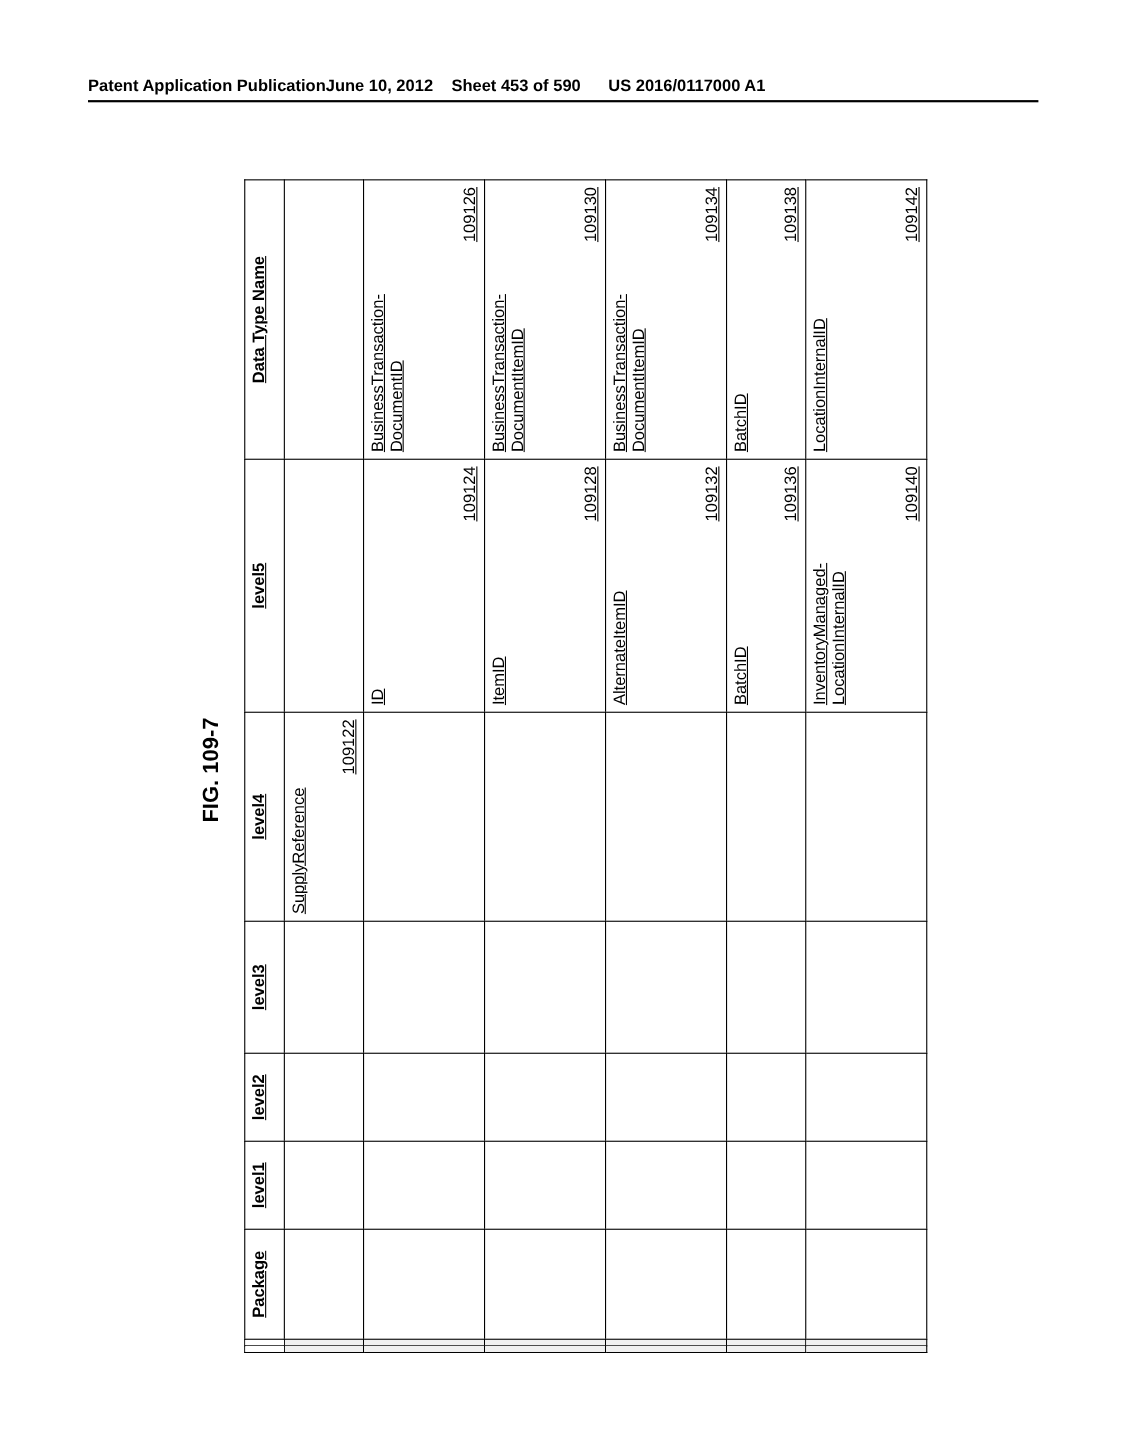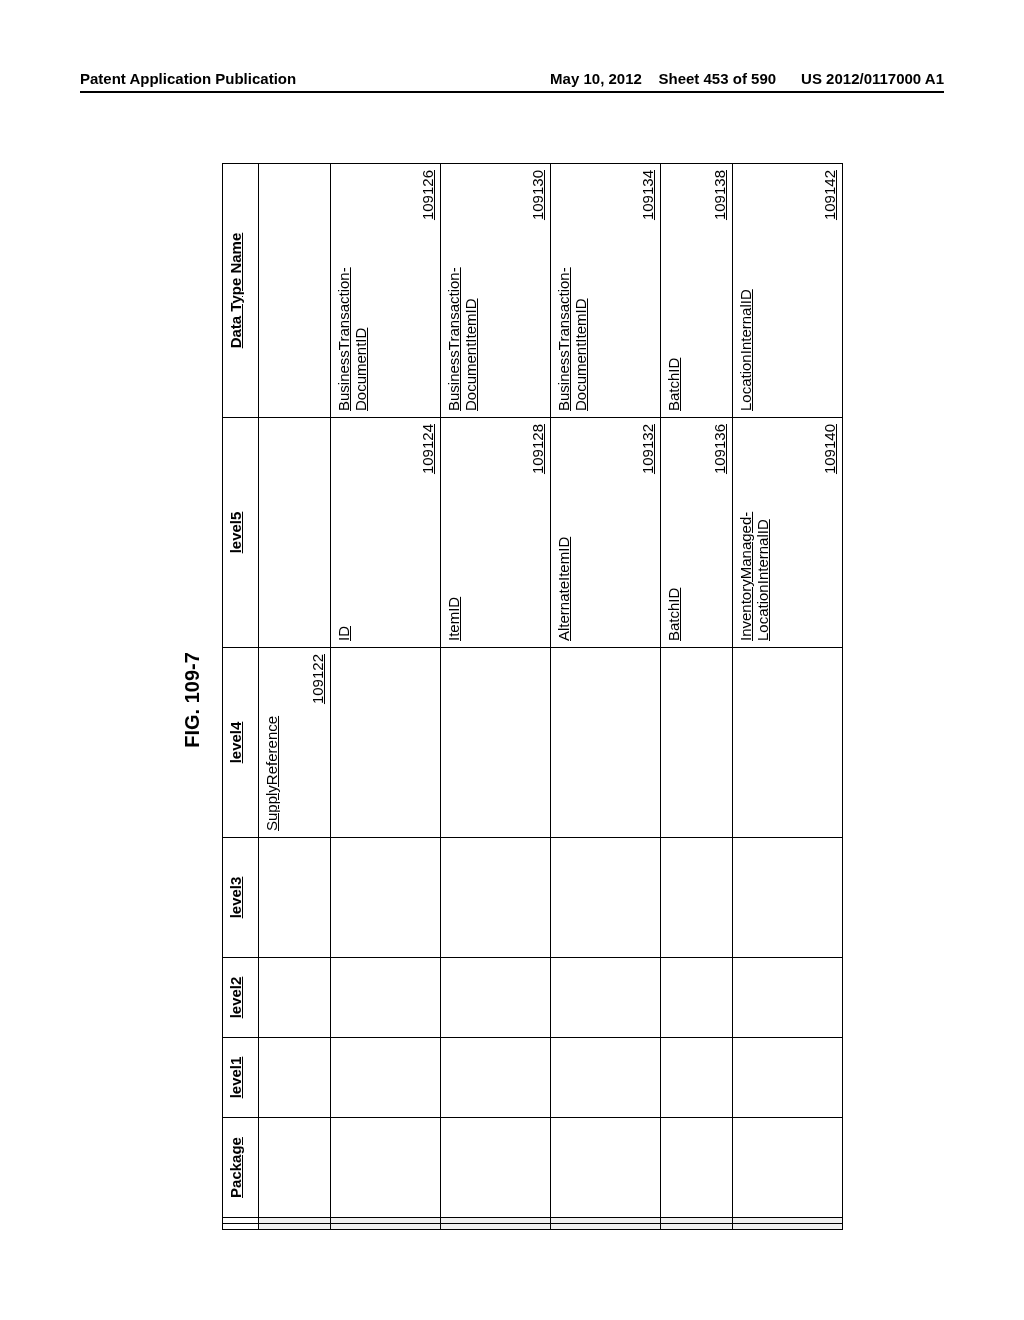--- a/index.html
+++ b/index.html
@@ -5,21 +5,21 @@
     * { margin: 0; padding: 0; box-sizing: border-box; }
     html, body { width: 1024px; height: 1320px; background: #fff; font-family: Arial, Helvetica, sans-serif; }
     .page {
       width: 1024px;
       height: 1320px;
       position: relative;
       padding: 70px 80px 60px 80px;
     }
     .header-row {
       display: flex;
-      justify-content: space-between;
+      justify-content: flex-start;
       font-size: 15px;
       font-weight: bold;
       margin-bottom: 4px;
     }
     .header-left { }
     .header-right { }
     .header-rule {
       border: none;
       border-top: 2px solid #000;
       margin-bottom: 40px;
@@ -88,25 +88,25 @@
     table.data tr.short td { height: 72px; }
   </style>
 </head>
 <body>
 
 <div class="page">
 
   <div class="header-row">
     <div class="header-left">Patent Application Publication</div>
     <div class="header-right">
-      <span>May 10, 2012</span>
+      <span>June 10, 2012</span>
       &nbsp;&nbsp;
       <span>Sheet 453 of 590</span>
       &nbsp;&nbsp;&nbsp;&nbsp;
-      <span>US 2012/0117000 A1</span>
+      <span>US 2016/0117000 A1</span>
     </div>
   </div>
   <hr class="header-rule">
 
   <div class="figure-wrap">
     <div class="figure-inner">
       <div class="fig-caption">FIG. 109-7</div>
 
       <table class="data">
         <colgroup>

